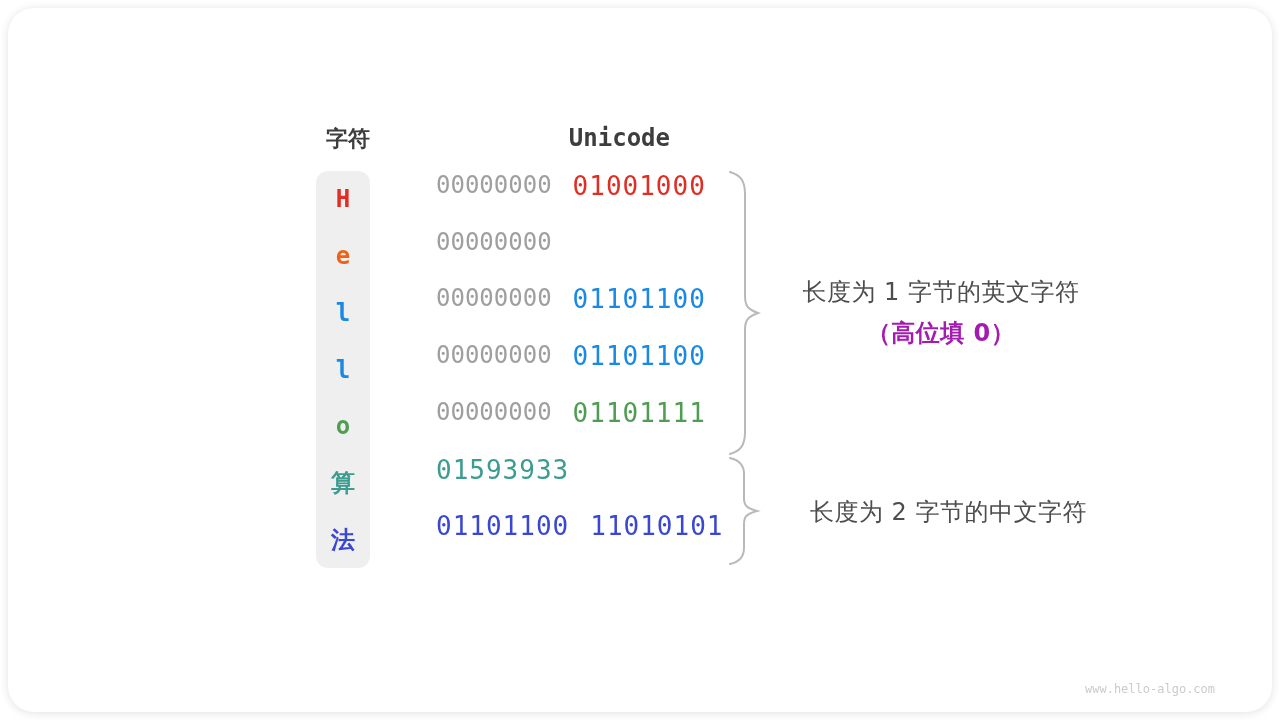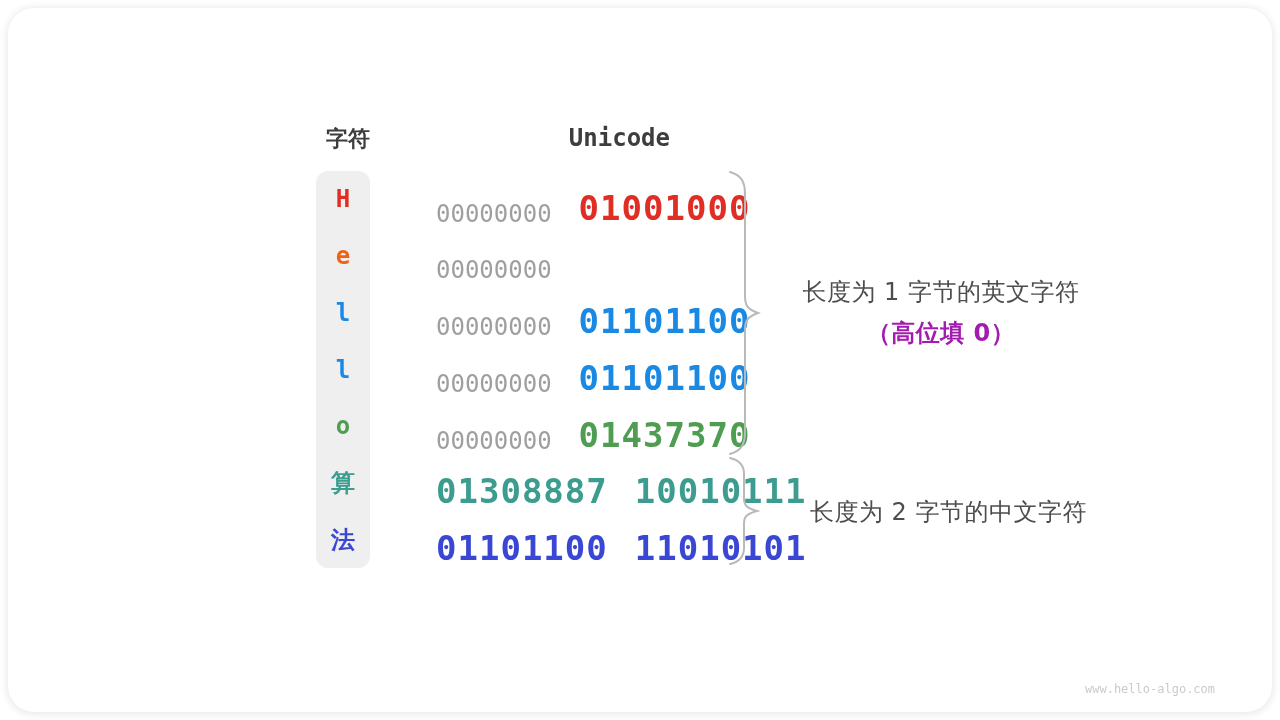--- a/index.html
+++ b/index.html
@@ -52,30 +52,30 @@
   .bin-col {
     position: absolute;
     left: 428px; top: 163px;
     height: 397px;
     display: flex;
     flex-direction: column;
   }
   .bin-row {
     flex: 1;
     display: flex;
-    align-items: flex-end;
-    gap: 27px;
+    align-items: flex-start;
+    gap: 21px;
   }
   .byte {
     font-family: "DejaVu Sans Mono", "Liberation Mono", monospace;
     font-weight: bold;
     white-space: pre;
   }
   .byte.grey { font-size: 24px; font-weight: 500; }
-  .byte.colored { font-size: 34px; font-weight: bold; letter-spacing: 1px; }
+  .byte.colored { font-size: 26px; font-weight: normal; letter-spacing: 1px; }
 
   .brace { position: absolute; }
   .brace path {
     fill: none;
     stroke: #b9b9b9;
     stroke-width: 2;
     stroke-linecap: round;
   }
   .brace-1 { left: 716px; top: 162px; }
   .brace-2 { left: 716px; top: 448px; }
@@ -132,25 +132,24 @@
     <div class="bin-row">
       <span class="byte grey" style="color: rgb(159, 159, 159);">00000000</span>
       <span class="byte colored" style="color: rgb(25, 137, 228);">01101100</span>
     </div>
     <div class="bin-row">
       <span class="byte grey" style="color: rgb(159, 159, 159);">00000000</span>
       <span class="byte colored" style="color: rgb(25, 137, 228);">01101100</span>
     </div>
     <div class="bin-row">
       <span class="byte grey" style="color: rgb(159, 159, 159);">00000000</span>
-      <span class="byte colored" style="color: rgb(79, 157, 81);">01437370</span>
+      <span class="byte colored" style="color: rgb(79, 157, 81);">01101111</span>
     </div>
     <div class="bin-row">
-      <span class="byte colored" style="color: rgb(59, 156, 143);">01308887</span>
-      <span class="byte colored" style="color: rgb(59, 156, 143);">10010111</span>
+      <span class="byte colored" style="color: rgb(59, 156, 143);">01593933</span>
     </div>
     <div class="bin-row">
       <span class="byte colored" style="color: rgb(58, 71, 212);">01101100</span>
       <span class="byte colored" style="color: rgb(58, 71, 212);">11010101</span>
     </div>
   </div>
 
   <svg class="brace brace-1" width="40" height="286" viewBox="0 0 40 286">
     <path d="M6,2 C16,5 21,10 21,24 L21,126 C21,135 23,139 34,143 C23,147 21,151 21,160 L21,262 C21,276 16,281 6,284"></path>
   </svg>

